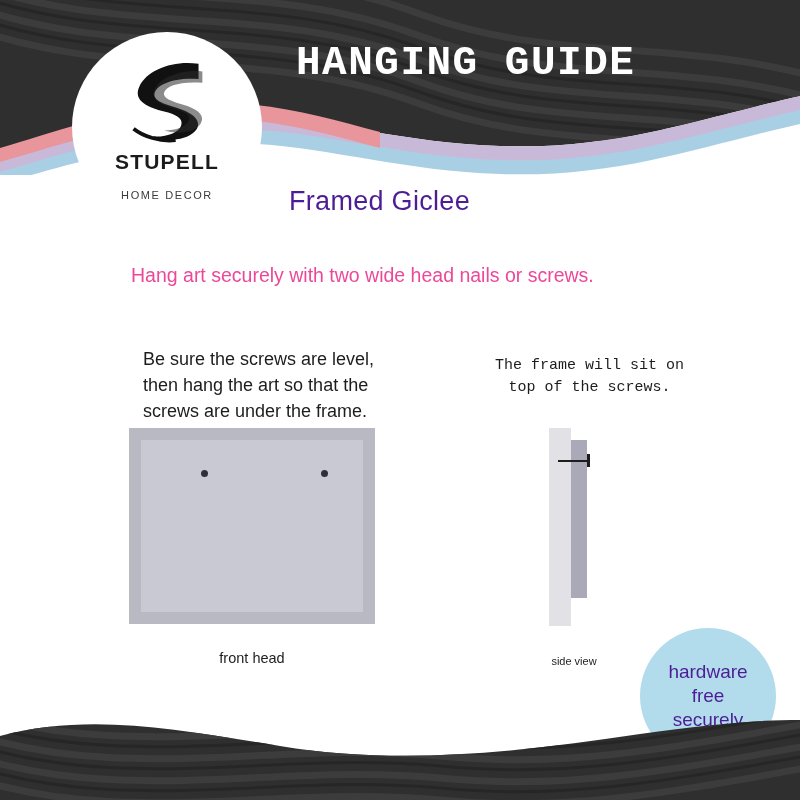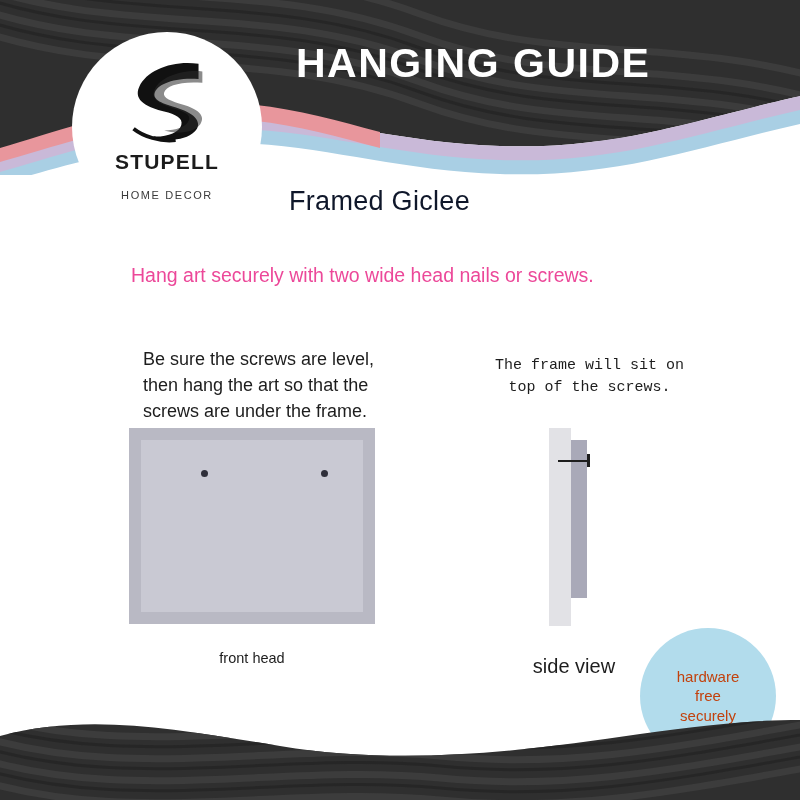--- a/index.html
+++ b/index.html
@@ -32,27 +32,27 @@
     font-family:"Liberation Sans", sans-serif;
   }
   .logo-sub{
     font-size:11px;letter-spacing:1.6px;color:#3a3a3a;margin-top:15px;
   }
 
   
   .header-title{
     position:absolute;left:296px;top:40px;
     font-size:41px;font-weight:700;color:#ffffff;letter-spacing:1.5px;
-    font-family:Liberation Sans, sans-serif;
+    font-family:Liberation Mono, monospace;
   }
 
   
   .product-title{
     position:absolute;left:289px;top:186px;
-    font-size:27px;color:#0f172a;font-weight:400;letter-spacing:.3px;
+    font-size:27px;color:#4c1d95;font-weight:400;letter-spacing:.3px;
   }
 
   .lede{
     position:absolute;left:131px;top:264px;width:560px;
     font-size:19.5px;color:#ec4899;font-weight:400;
   }
 
   
   .col-left-note{
     position:absolute;left:143px;top:346px;width:240px;
@@ -90,28 +90,28 @@
     position:absolute;left:22px;top:12px;width:16px;height:158px;background:#a9a9b8;
   }
   .side-screw-line{
     position:absolute;left:9px;top:32px;width:32px;height:2px;background:#1d1d1d;
   }
   .side-screw-head{
     position:absolute;left:38px;top:26px;width:3px;height:13px;background:#1d1d1d;
   }
   .caption-side{
     position:absolute;left:500px;top:655px;width:148px;text-align:center;
-    font-size:20px;color:#1d1d1d;
+    font-size:11px;color:#1d1d1d;
   }
 
   
   .hfb{
     position:absolute;right:24px;bottom:36px;width:136px;height:136px;border-radius:50%;
     background:#b2dcec;display:flex;flex-direction:column;align-items:center;justify-content:center;
-    color:#c2410c;font-size:15px;line-height:1.28;text-align:center;font-weight:400;
+    color:#4c1d95;font-size:19px;line-height:1.28;text-align:center;font-weight:400;
   }
 </style>
 </head>
 <body>
 
 <div class="page">
 
   <div class="top-banner">
     <svg width="800" height="180" viewBox="0 0 800 180" xmlns="http://www.w3.org/2000/svg">
       <defs>

